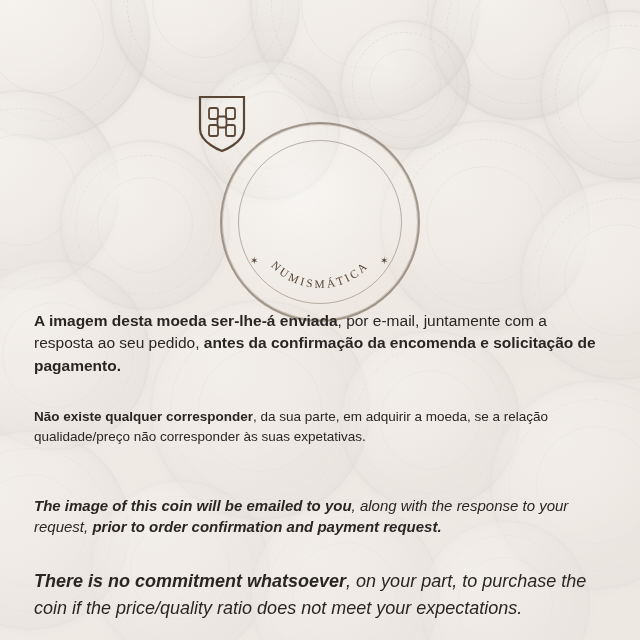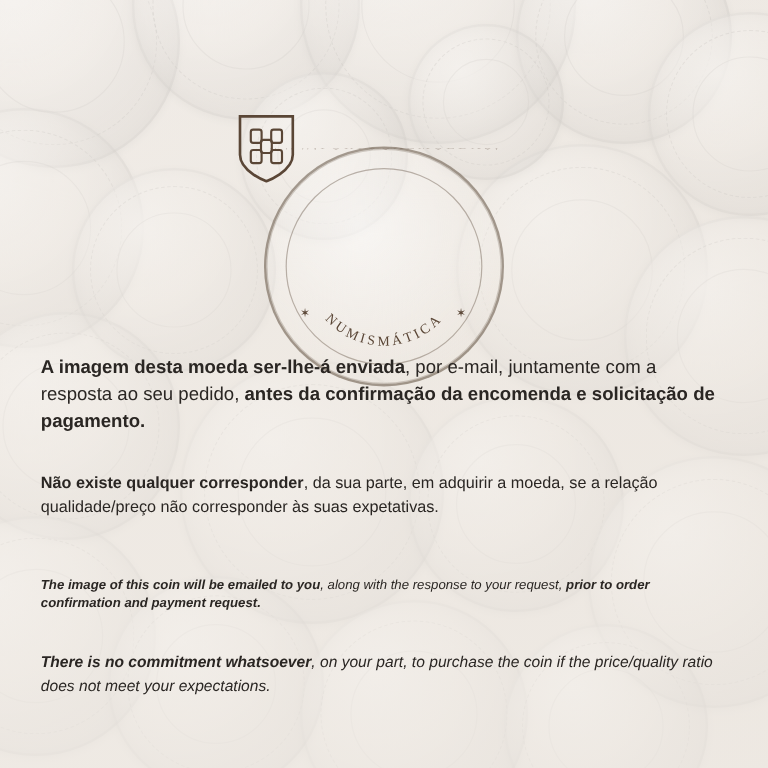--- a/index.html
+++ b/index.html
@@ -93,44 +93,44 @@
     transform: translate(-50%, -50%);
     width: 52px;
     height: 62px;
   }
 
   
   .content {
     position: absolute;
     left: 34px;
     right: 34px;
-    top: 296px;
+    top: 310px;
   }
   .para {
     color: #2a2623;
     margin: 0 0 26px 0;
   }
   .p-pt-main {
     font-size: 15.5px;
     line-height: 1.45;
     font-weight: 400;
   }
   .p-pt-second {
     font-size: 13.5px;
     line-height: 1.45;
     margin-top: 30px;
     margin-bottom: 48px;
   }
   .p-en-main {
-    font-size: 11px;
+    font-size: 15px;
     line-height: 1.45;
     font-style: italic;
   }
   .p-en-second {
-    font-size: 13px;
+    font-size: 18px;
     line-height: 1.5;
     font-style: italic;
     margin-top: 30px;
     margin-bottom: 0;
   }
   .b { font-weight: bold; }
 </style>
 </head>
 <body>
 

